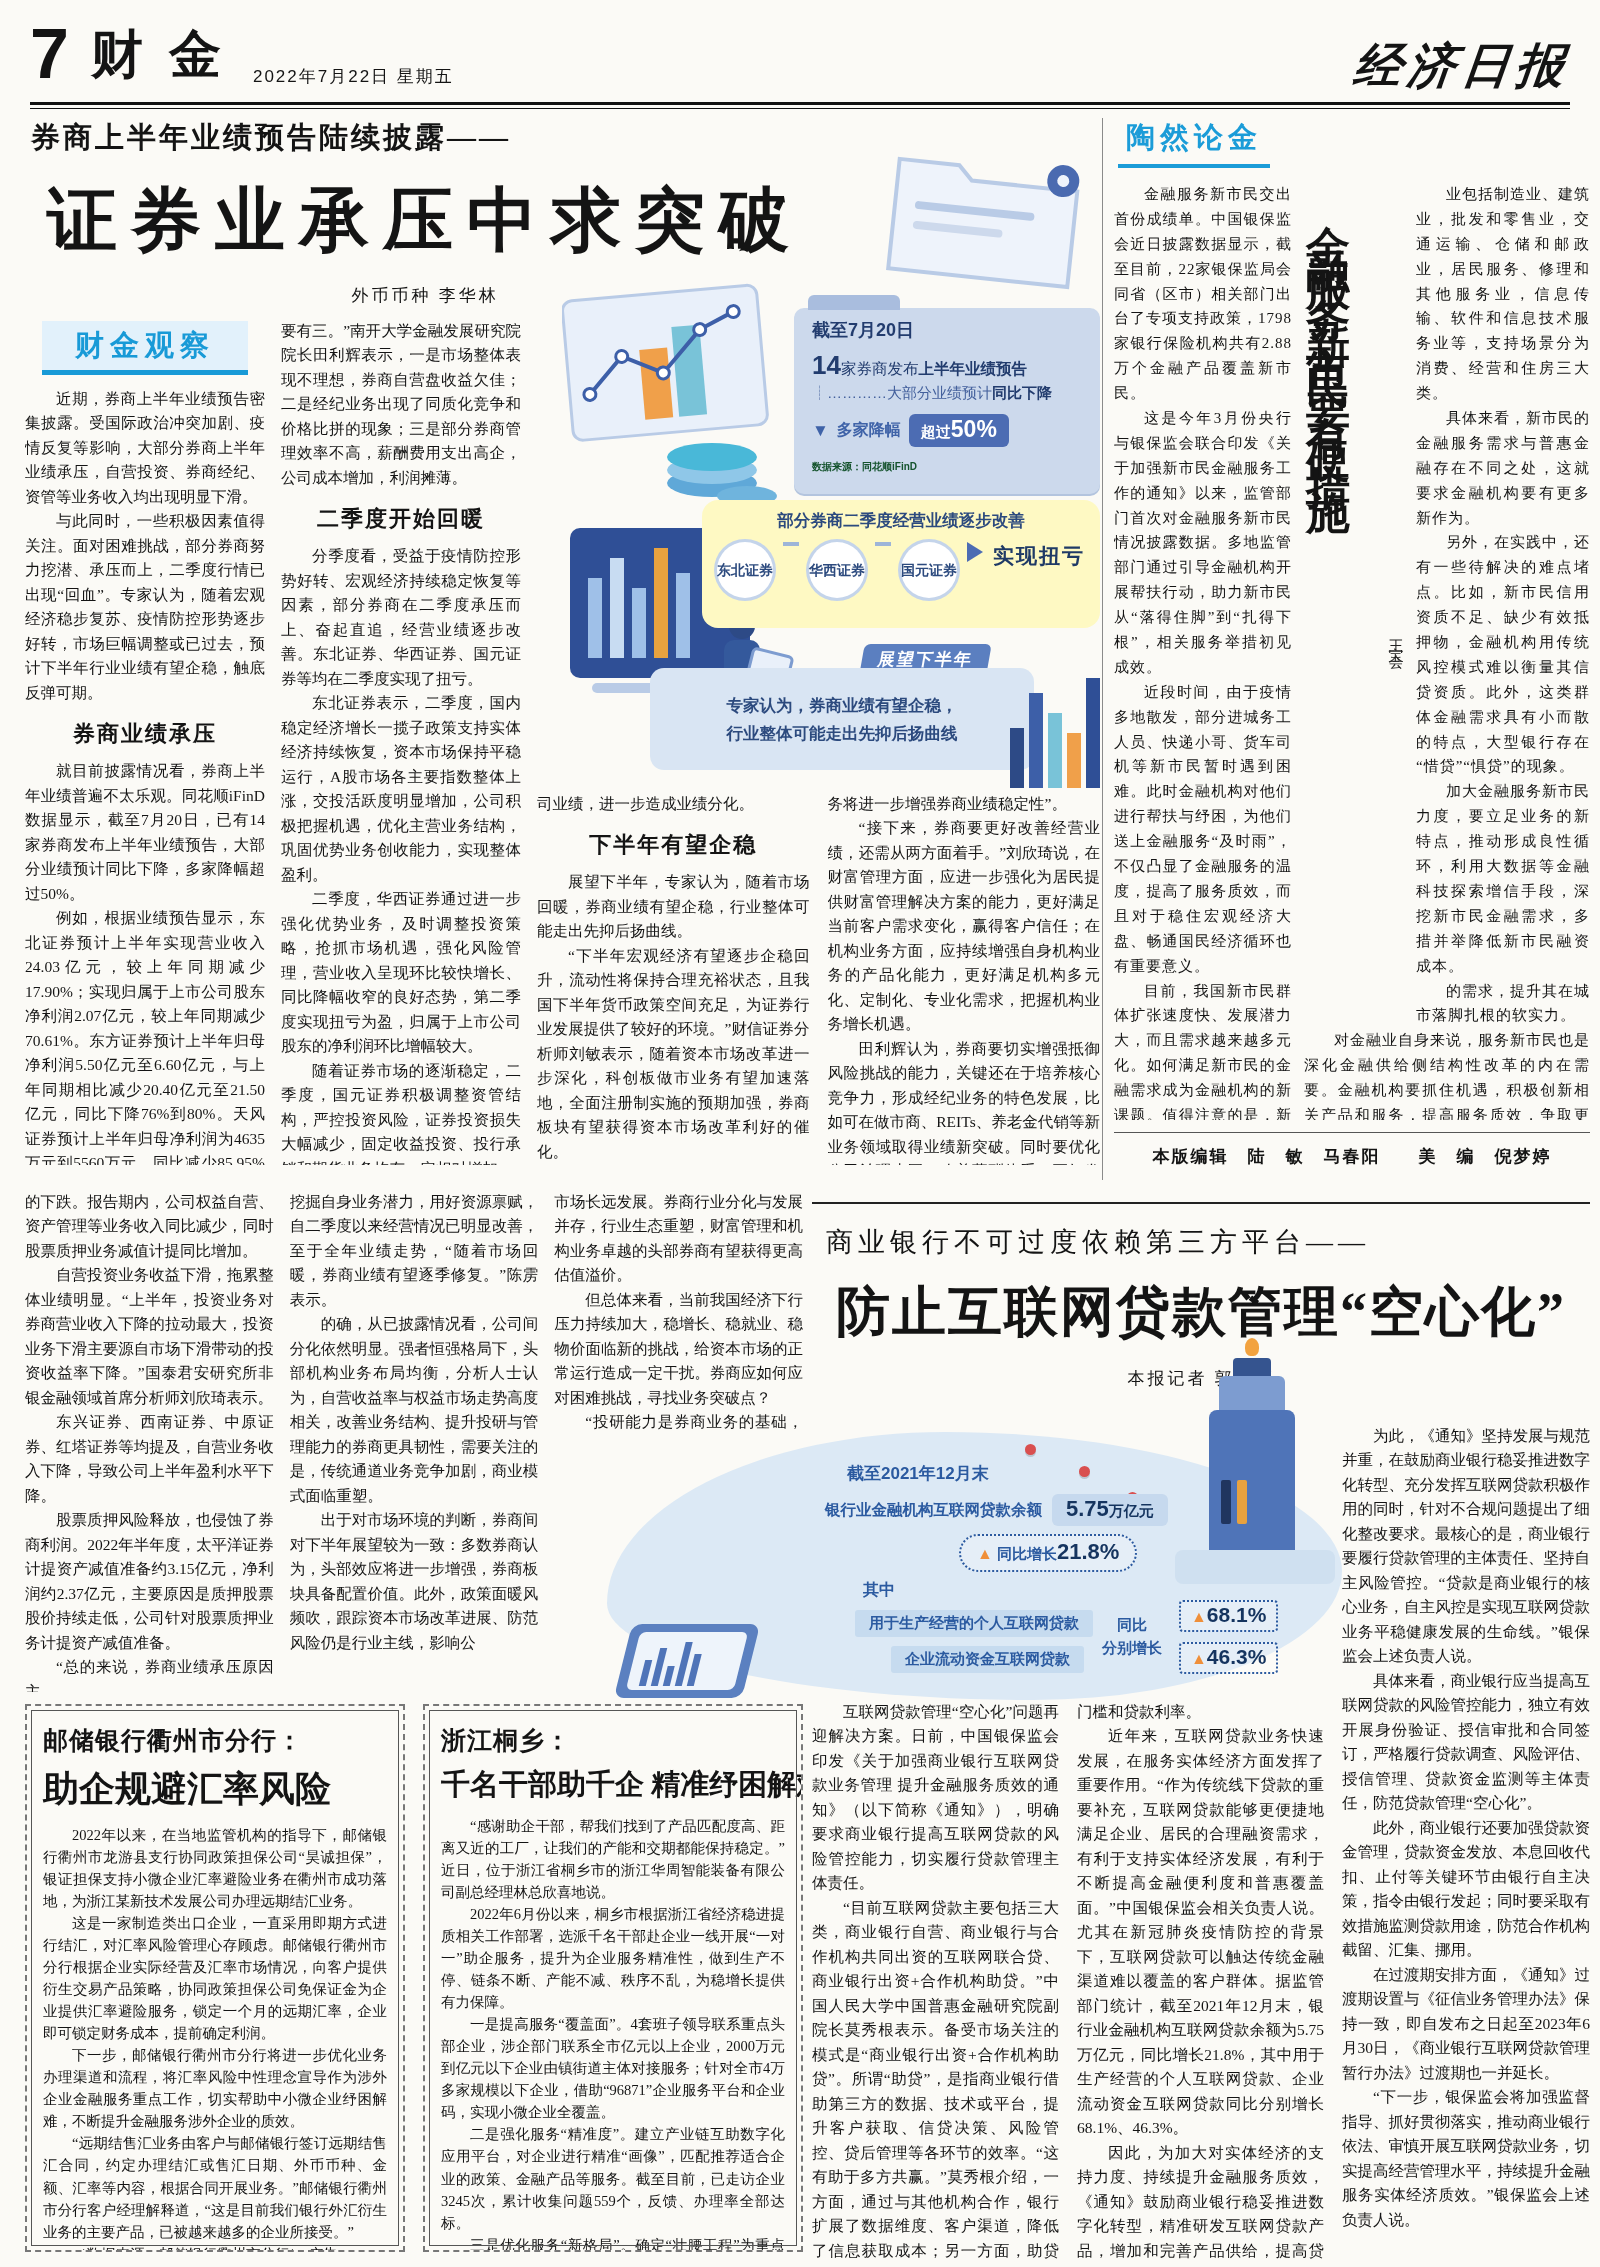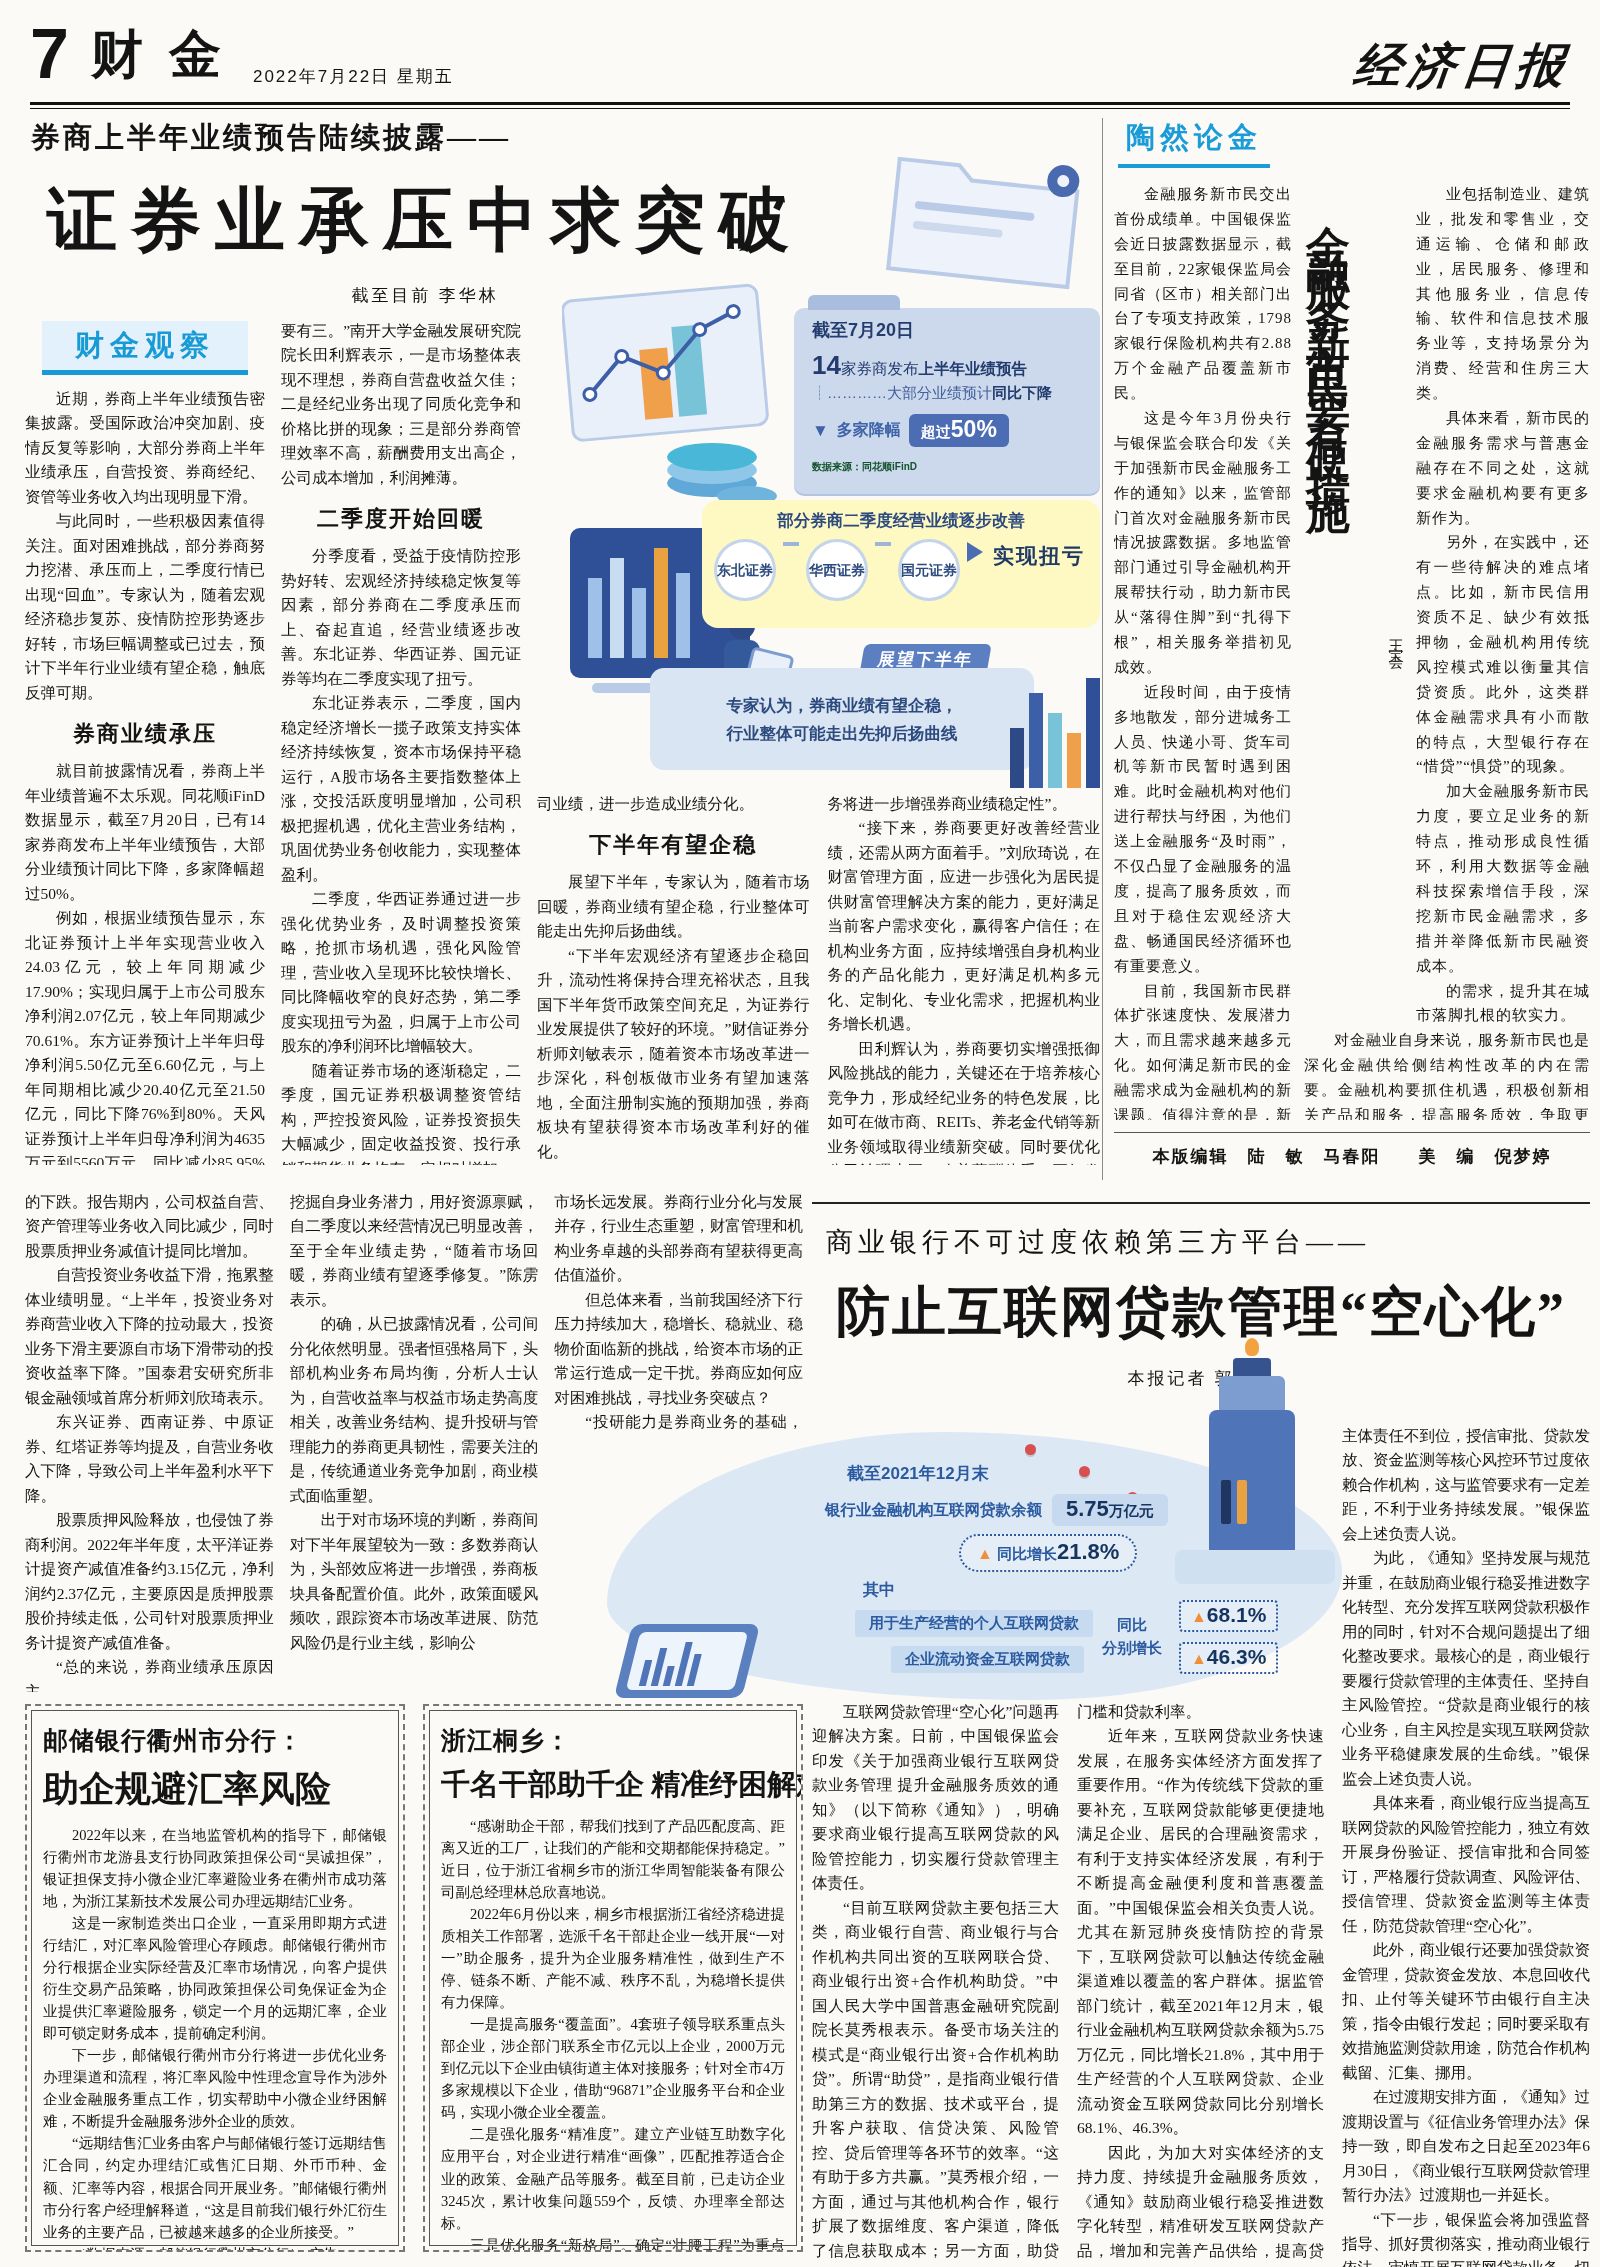--- a/index.html
+++ b/index.html
@@ -164,21 +164,21 @@
       <span class="hdate">2022年7月22日 星期五</span>
       <span class="masthead">经济日报</span>
     </div>
   </div>
   <div class="headrule"></div>
   <div class="headrule2"></div>
 
   <div class="a1top">
     <div class="kicker1">券商上半年业绩预告陆续披露——</div>
     <div class="headline1">证券业承压中求突破</div>
-    <div class="byline1">截至目前 李华林</div>
+    <div class="byline1">外币币种 李华林</div>
 
     <div class="row1">
       <div class="colnarrow">
         <div class="badge">财金观察</div>
         <p class="bp">近期，券商上半年业绩预告密集披露。受国际政治冲突加剧、疫情反复等影响，大部分券商上半年业绩承压，自营投资、券商经纪、资管等业务收入均出现明显下滑。</p>
         <p class="bp">与此同时，一些积极因素值得关注。面对困难挑战，部分券商努力挖潜、承压而上，二季度行情已出现“回血”。专家认为，随着宏观经济稳步复苏、疫情防控形势逐步好转，市场巨幅调整或已过去，预计下半年行业业绩有望企稳，触底反弹可期。</p>
         <div class="subhead">券商业绩承压</div>
         <p class="bp">就目前披露情况看，券商上半年业绩普遍不太乐观。同花顺iFinD数据显示，截至7月20日，已有14家券商发布上半年业绩预告，大部分业绩预计同比下降，多家降幅超过50%。</p>
         <p class="bp">例如，根据业绩预告显示，东北证券预计上半年实现营业收入24.03亿元，较上年同期减少17.90%；实现归属于上市公司股东净利润2.07亿元，较上年同期减少70.61%。东方证券预计上半年归母净利润5.50亿元至6.60亿元，与上年同期相比减少20.40亿元至21.50亿元，同比下降76%到80%。天风证券预计上半年归母净利润为4635万元到5560万元，同比减少85.95%到83.14%。华西证券预计上半年归母净利润为2.77亿元到3.1亿元，同比下降66.67%到70.97%。</p>
 
@@ -432,21 +432,20 @@
           </div>
           <div>
             <p class="bp noind">门槛和贷款利率。</p>
             <p class="bp">近年来，互联网贷款业务快速发展，在服务实体经济方面发挥了重要作用。“作为传统线下贷款的重要补充，互联网贷款能够更便捷地满足企业、居民的合理融资需求，有利于支持实体经济发展，有利于不断提高金融便利度和普惠覆盖面。”中国银保监会相关负责人说。尤其在新冠肺炎疫情防控的背景下，互联网贷款可以触达传统金融渠道难以覆盖的客户群体。据监管部门统计，截至2021年12月末，银行业金融机构互联网贷款余额为5.75万亿元，同比增长21.8%，其中用于生产经营的个人互联网贷款、企业流动资金互联网贷款同比分别增长68.1%、46.3%。</p>
             <p class="bp">因此，为加大对实体经济的支持力度、持续提升金融服务质效，《通知》鼓励商业银行稳妥推进数字化转型，精准研发互联网贷款产品，增加和完善产品供给，提高贷款响应率、优化贷款流程，从而充分发挥互联网贷款的积极作用。</p>
 
           </div>
         </div>
       </div>
       <div class="a2col3">
-        <p class="bp noind">主体责任不到位，授信审批、贷款发放、资金监测等核心风控环节过度依赖合作机构，这与监管要求有一定差距，不利于业务持续发展。”银保监会上述负责人说。</p>
         <p class="bp">为此，《通知》坚持发展与规范并重，在鼓励商业银行稳妥推进数字化转型、充分发挥互联网贷款积极作用的同时，针对不合规问题提出了细化整改要求。最核心的是，商业银行要履行贷款管理的主体责任、坚持自主风险管控。“贷款是商业银行的核心业务，自主风控是实现互联网贷款业务平稳健康发展的生命线。”银保监会上述负责人说。</p>
         <p class="bp">具体来看，商业银行应当提高互联网贷款的风险管控能力，独立有效开展身份验证、授信审批和合同签订，严格履行贷款调查、风险评估、授信管理、贷款资金监测等主体责任，防范贷款管理“空心化”。</p>
         <p class="bp">此外，商业银行还要加强贷款资金管理，贷款资金发放、本息回收代扣、止付等关键环节由银行自主决策，指令由银行发起；同时要采取有效措施监测贷款用途，防范合作机构截留、汇集、挪用。</p>
         <p class="bp">在过渡期安排方面，《通知》过渡期设置与《征信业务管理办法》保持一致，即自发布之日起至2023年6月30日，《商业银行互联网贷款管理暂行办法》过渡期也一并延长。</p>
         <p class="bp">“下一步，银保监会将加强监督指导、抓好贯彻落实，推动商业银行依法、审慎开展互联网贷款业务，切实提高经营管理水平，持续提升金融服务实体经济质效。”银保监会上述负责人说。</p>
       </div>
     </div>
   </div>
 
 </div>

